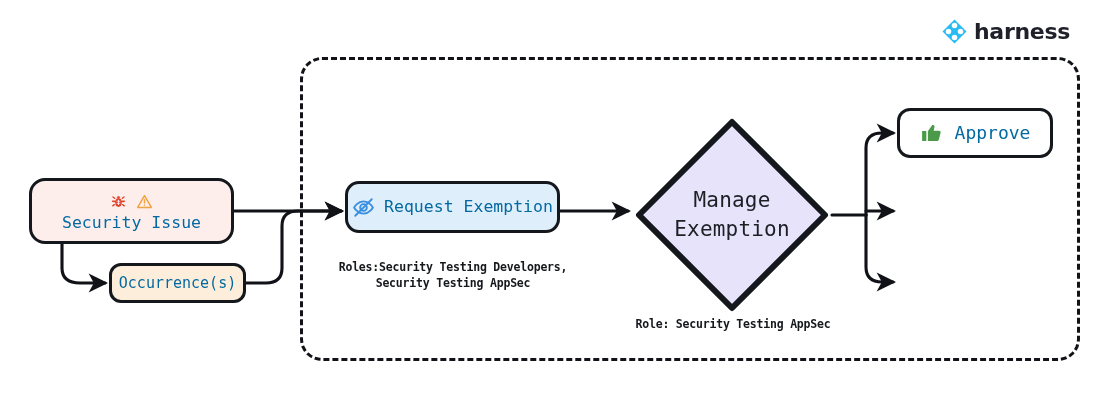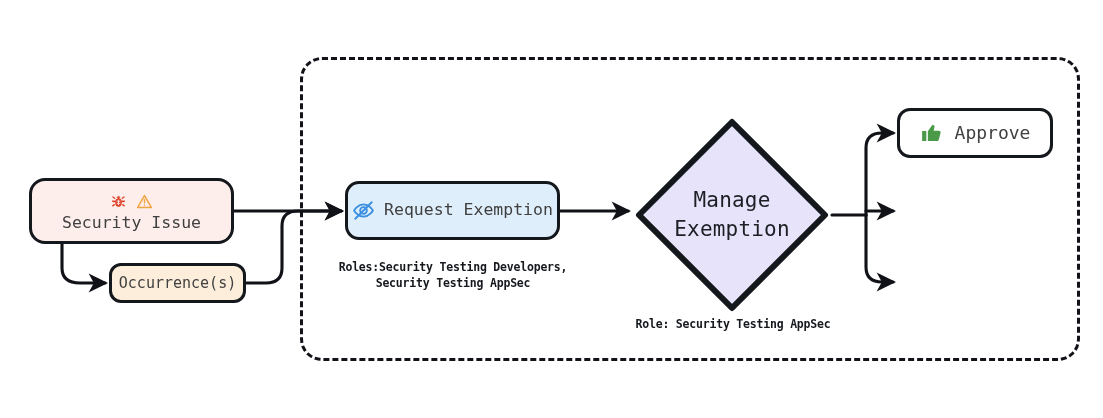--- a/index.html
+++ b/index.html
@@ -56,21 +56,21 @@
   }
 
   
   .node {
     position: absolute;
     border: 3px solid #14171c;
     border-radius: 14px;
     display: flex;
     align-items: center;
     justify-content: center;
-    color: #404040;
+    color: #0369a1;
     text-align: center;
     line-height: 1.25;
   }
 
   
   #n-security {
     left: 29px; top: 178px;
     width: 205px; height: 66px;
     background: #fdeeec;
     border-radius: 16px;
@@ -89,21 +89,21 @@
     left: 109px; top: 263px;
     width: 137px; height: 40px;
     background: #fdeedb;
     border-radius: 12px;
     font-size: 15px;
   }
 
   
   #n-request {
     left: 345px; top: 181px;
-    width: 215px; height: 59px;
+    width: 215px; height: 52px;
     background: #dfeefb;
     border-radius: 14px;
     gap: 9px;
     font-size: 16.5px;
   }
 
   
   .action {
     background: #ffffff;
     border-radius: 13px;
@@ -160,20 +160,31 @@
     letter-spacing: 0.2px;
   }
 
   .icon { display: block; }
 </style>
 </head>
 <body>
 
 <div id="stage">
 
+  <div class="brand">
+    <svg class="brand-mark" viewBox="0 0 100 100">
+      <path d="M50 2 L98 50 L50 98 L2 50 Z" fill="#27bdf4"></path>
+      <circle cx="50" cy="26" r="11" fill="#ffffff"></circle>
+      <circle cx="50" cy="74" r="11" fill="#ffffff"></circle>
+      <circle cx="26" cy="50" r="11" fill="#ffffff"></circle>
+      <circle cx="74" cy="50" r="11" fill="#ffffff"></circle>
+      <circle cx="50" cy="50" r="8" fill="#27bdf4"></circle>
+    </svg>
+    <span class="brand-word">harness</span>
+  </div>
 
   <div class="lane"></div>
 
   <svg class="wires" viewBox="0 0 1103 418">
     <defs>
       <marker id="ah" viewBox="0 0 12 12" refX="9.4" refY="6" markerWidth="7.2" markerHeight="7.2" orient="auto-start-reverse">
         <path d="M0.6 0.9 L11 6 L0.6 11.1 L3.4 6 Z" fill="#101217"></path>
       </marker>
     </defs>
     <g fill="none" stroke="#101217" stroke-width="3.1" stroke-linecap="round" stroke-linejoin="round">

